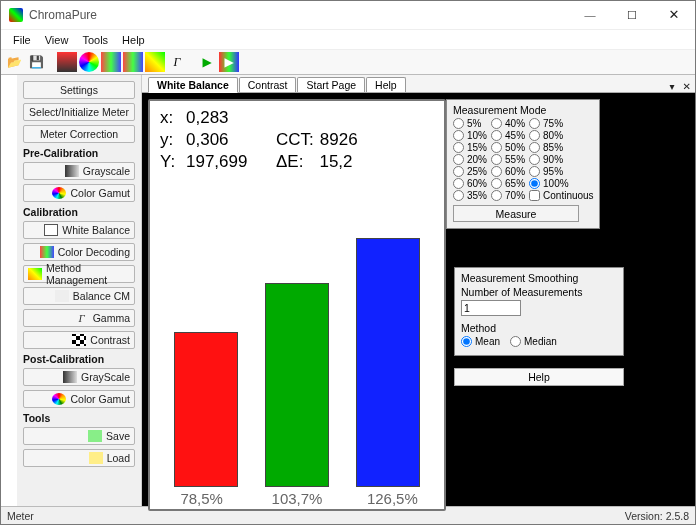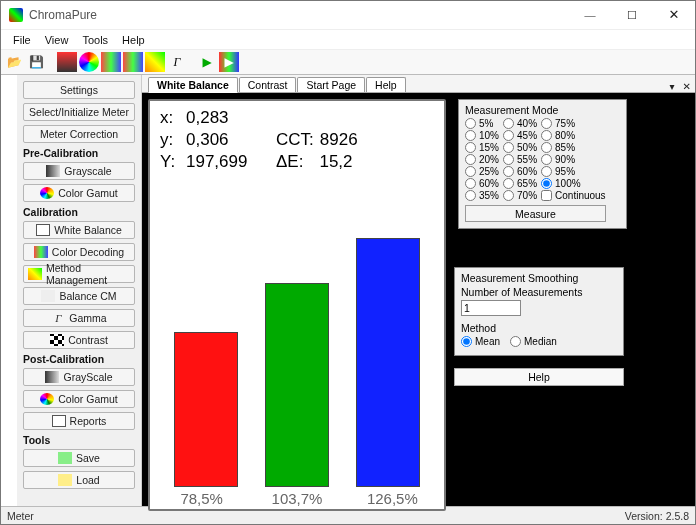--- a/index.html
+++ b/index.html
@@ -15,21 +15,21 @@
 .menubar span { padding: 2px 6px; font-size: 11px; color: #111; }
 
 .toolbar { height: 26px; display: flex; align-items: center; padding-left: 4px; gap: 2px; border-top:1px solid #eee; border-bottom:1px solid #bbb; background:#f8f8f8; }
 .tbtn { width: 20px; height: 20px; display: flex; justify-content: center; align-items: center; font-size: 12px; }
 .tbtn.color1 { background: linear-gradient(180deg,#f33,#333); }
 .tbtn.color2 { background: linear-gradient(90deg,#f44,#4f4,#44f); }
 
 .content { display: flex; height: calc(100% - 28px - 20px - 26px - 18px); margin-left: 16px; }
 .sidebar { width: 125px; background: #f0f0f0; border-right: 1px solid #ccc; padding: 6px 6px 4px 6px; overflow: hidden; }
 .sb-btn { display: flex; align-items: center; justify-content: center; height: 18px; background: #f5f5f5; border: 1px solid #b5b5b5; border-radius: 2px; margin-bottom: 4px; font-size: 10.5px; color: #222; gap: 4px; padding: 0 4px; }
-.sb-btn.icon { justify-content: center; }
+.sb-btn.icon { justify-content: flex-end; }
 .sb-hdr { font-weight: bold; font-size: 10.5px; margin: 4px 0 3px 0; color: #111; }
 .sb-swatch { width: 14px; height: 12px; flex: 0 0 auto; display: inline-block; }
 .sw-gray { background: linear-gradient(90deg,#333,#ddd); }
 .sw-gamut { background: conic-gradient(red,orange,yellow,green,cyan,blue,magenta,red); border-radius: 50%; }
 .sw-bw { background:#fff;border:1px solid #555; }
 .sw-cd { background: linear-gradient(90deg,#f44,#4f4,#44f); }
 .sw-cm { background: linear-gradient(45deg,#f80,#ff0,#0f0); }
 .sw-acm { background:#eee; }
 .sw-gamma { color:#333;font-style:italic;font-family:serif;font-size:11px;text-align:center; }
 .sw-cont { background: repeating-conic-gradient(#000 0 25%, #fff 0 50%) 0/8px 8px; }
@@ -49,21 +49,21 @@
 .readrow { display:flex; }
 .readlbl { display:inline-block; }
 .readval { display:inline-block; margin-left:6px; }
 .bars { position:absolute; left:0; right:0; bottom:22px; top:110px; display:flex; align-items:flex-end; justify-content:space-around; padding:0 10px; }
 .bar { width:64px; border:1px solid #444; }
 .bar.r{background:#f11;} .bar.g{background:#0a0;} .bar.b{background:#12f;}
 .barlabels { position:absolute; left:0; right:0; bottom:2px; display:flex; justify-content:space-around; padding:0 4px; }
 .barlabels span { font-size:15px; color:#666; font-family: Verdana,sans-serif; width:86px; text-align:center; }
 
 .panel { position:absolute; background:#f0f0f0; border:1px solid #888; font-size:10.5px; }
-.panel.meas { left:316px; top:6px; width:169px; padding:4px 20px 6px 6px; }
+.panel.meas { left:304px; top:6px; width:154px; padding:4px 20px 6px 6px; }
 .panel.smooth { left:312px; top:174px; width:170px; padding:4px 6px 8px 6px; }
 .helpbtn { position:absolute; left:312px; top:275px; width:170px; height:18px; background:#f8f8f8; border:1px solid #aaa; font-size:10.5px; display:flex; align-items:center; justify-content:center; }
 .plabel{font-size:10.5px; margin-bottom:2px;}
 .radcols { display:flex; gap:4px; }
 .radcol { display:flex; flex-direction:column; gap:1px; }
 .raditem { display:flex; align-items:center; gap:3px; font-size:10px; }
 .raditem input{width:11px;height:11px;}
 .measurebtn{width:100%;height:17px;margin-top:4px;background:#f4f4f4;border:1px solid #999;font-size:10.5px;}
 .numin{width:60px;font-size:10.5px;border:1px solid #888;padding:1px 2px;}
 .methodrow{display:flex;gap:10px;margin-top:2px}
@@ -148,24 +148,20 @@
       </div>
 
     <div class="sb-hdr">Post-Calibration</div>
     <div class="sb-btn icon">
         <span class="sb-swatch sw-gray"></span>
         <span>GrayScale</span>
       </div>
     <div class="sb-btn icon">
         <span class="sb-swatch sw-gamut"></span>
         <span>Color Gamut</span>
-      </div>
-    <div class="sb-btn icon">
-        <span class="sb-swatch sw-bw"></span>
-        <span>Reports</span>
       </div>
 
     <div class="sb-hdr">Tools</div>
     <div class="sb-btn icon">
         <span class="sb-swatch sw-save"></span>
         <span>Save</span>
       </div>
     <div class="sb-btn icon">
         <span class="sb-swatch sw-load"></span>
         <span>Load</span>

